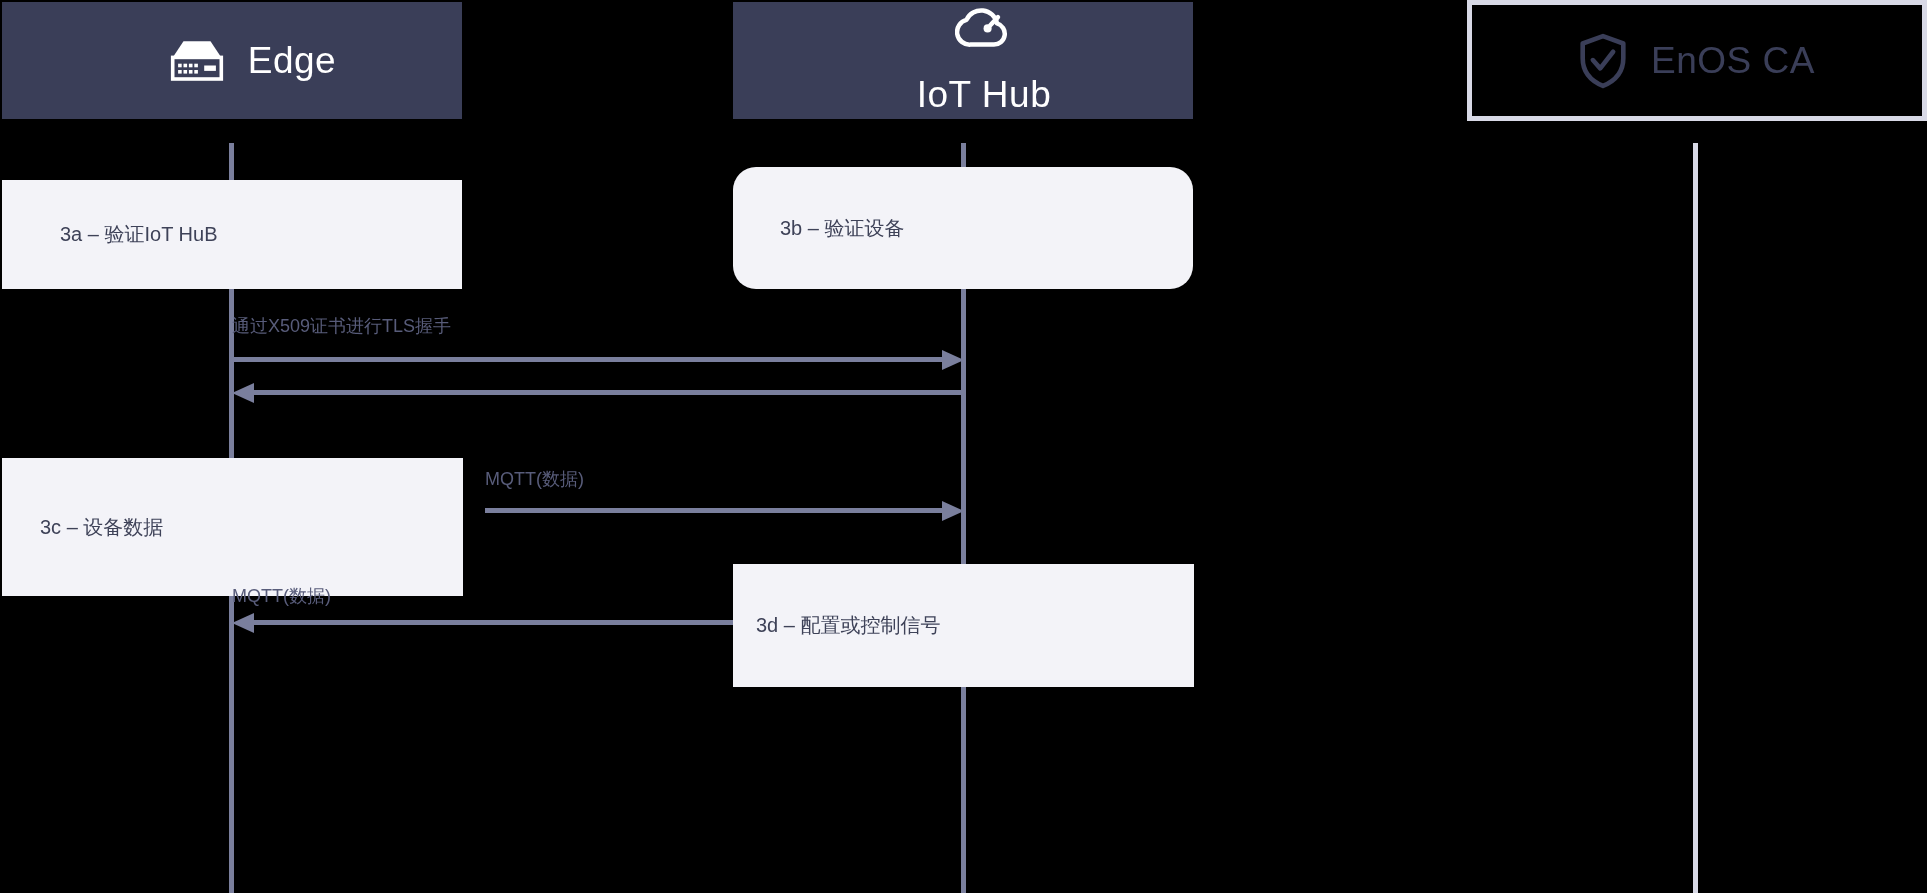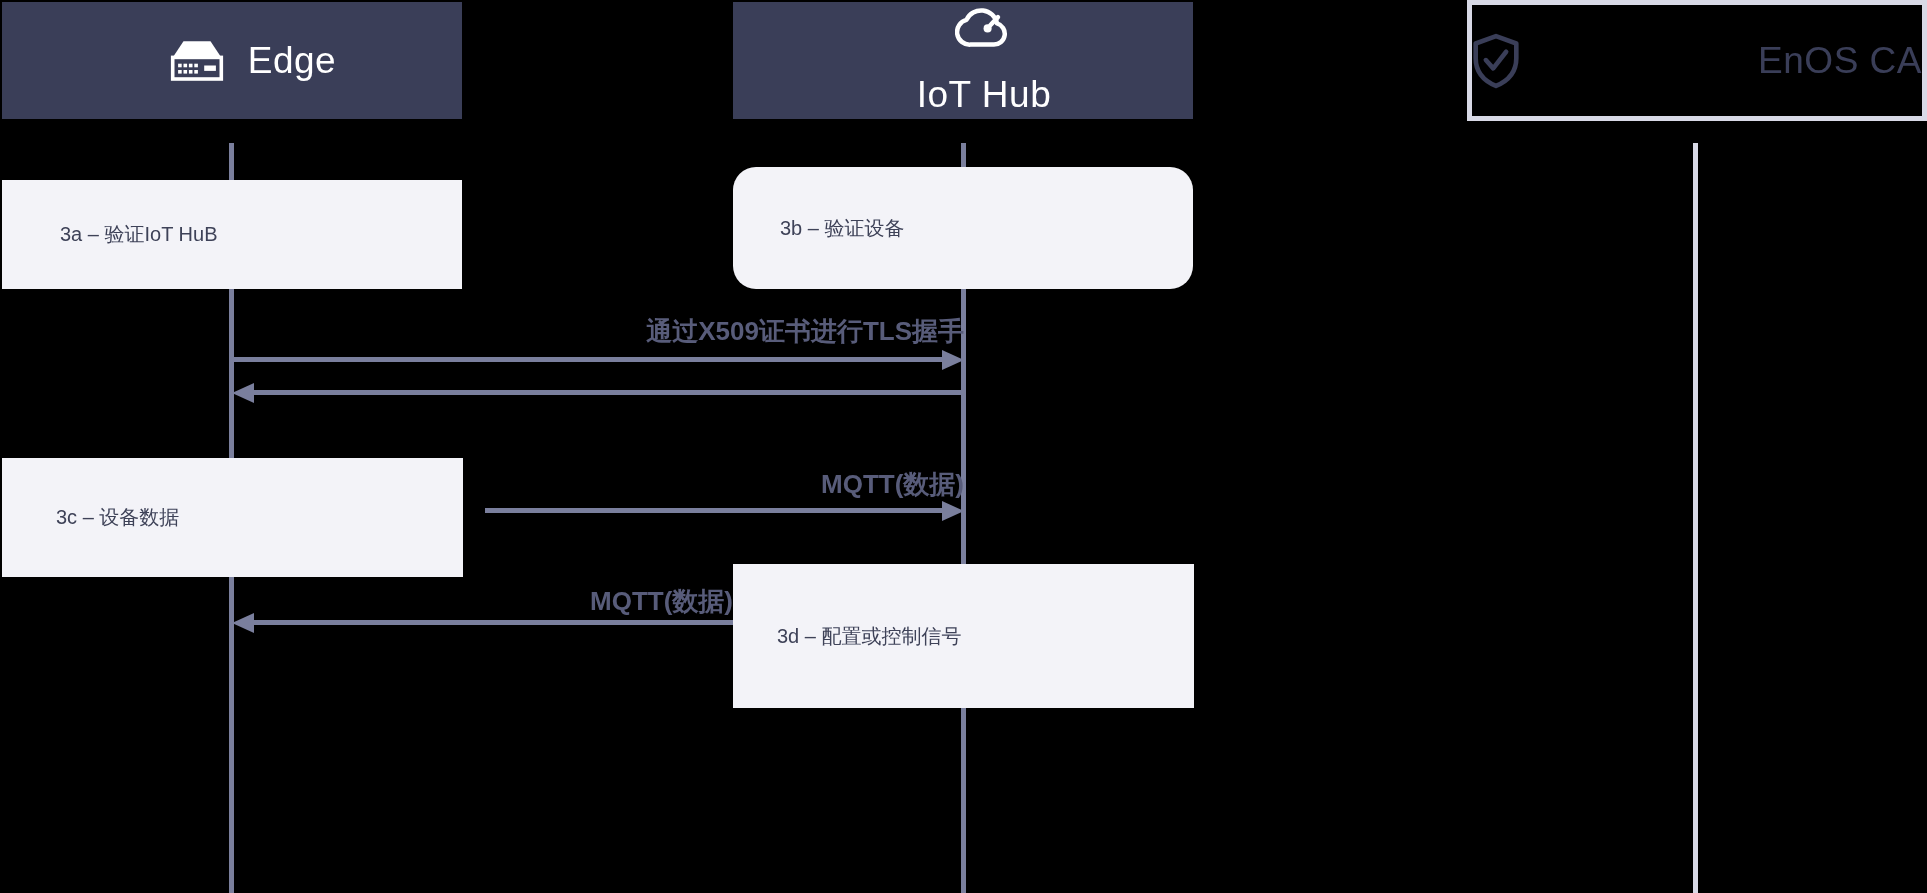--- a/index.html
+++ b/index.html
@@ -11,21 +11,20 @@
 
   
   .participant{
     position:absolute;display:flex;align-items:center;justify-content:center;
     gap:24px;z-index:2;box-sizing:border-box;
   }
   .participant.solid{background:var(--participant_fill);color:var(--participant_text);padding-left:42px;}
   .participant.outline{
     background:transparent;color:var(--outline_participant_text);
     border:5px solid var(--outline_participant_border);
-    justify-content:space-between;
   }
   #p-edge{left:2px;top:2px;width:460px;height:117px;}
   #p-iot{left:733px;top:2px;width:460px;height:117px;flex-direction:column;}
   #p-enos{left:1467px;top:0px;width:460px;height:121px;}
   .plabel{font-size:37px;letter-spacing:.5px;}
   .picon{display:flex;align-items:center;}
   .picon svg{display:block;}
 
   
   .lifeline{position:absolute;top:143px;bottom:0;width:5px;background:var(--line);z-index:1;}
@@ -33,38 +32,38 @@
   #ll-iot{left:961px;}
   #ll-enos{left:1693px;background:var(--ca_lifeline);}
 
   
   .activity{
     position:absolute;background:var(--activity_fill);color:var(--activity_text);
     display:flex;align-items:center;font-size:20px;z-index:2;box-sizing:border-box;
   }
   #act-3a{left:2px;top:180px;width:460px;height:109px;padding-left:58px;}
   #act-3b{left:733px;top:167px;width:460px;height:122px;padding-left:47px;border-radius:23px;}
-  #act-3c{left:2px;top:458px;width:461px;height:119px;padding-left:54px;}
-  #act-3d{left:733px;top:564px;width:461px;height:144px;padding-left:44px;}
+  #act-3c{left:2px;top:458px;width:461px;height:138px;padding-left:38px;}
+  #act-3d{left:733px;top:564px;width:461px;height:123px;padding-left:23px;}
 
   
   .line{position:absolute;height:5px;background:var(--line);z-index:3;}
   .head{position:absolute;width:0;height:0;border-top:10px solid transparent;border-bottom:10px solid transparent;z-index:3;}
   .head.right{border-left:22px solid var(--line);}
   .head.left{border-right:22px solid var(--line);}
   #msg1-line{left:232px;top:357px;width:710px;}
   #msg1-head{left:942px;top:350px;}
   #msg2-line{left:254px;top:390px;width:710px;}
   #msg2-head{left:232px;top:383px;}
   #msg3-line{left:485px;top:508px;width:457px;}
   #msg3-head{left:942px;top:501px;}
   #msg4-line{left:254px;top:620px;width:479px;}
   #msg4-head{left:232px;top:613px;}
 
-  .msg-label{position:absolute;color:var(--message_text);font-size:26px;text-align:right;z-index:3;font-weight:bold;}
+  .msg-label{position:absolute;color:var(--message_text);font-size:18px;text-align:left;z-index:3;}
   #msg1-label{left:232px;top:314px;width:732px;}
   #msg3-label{left:485px;top:467px;width:479px;}
   #msg4-label{left:232px;top:584px;width:501px;}
 </style>
 </head>
 <body>
 
 <div class="canvas">
 
   <div class="participant solid" id="p-edge">

